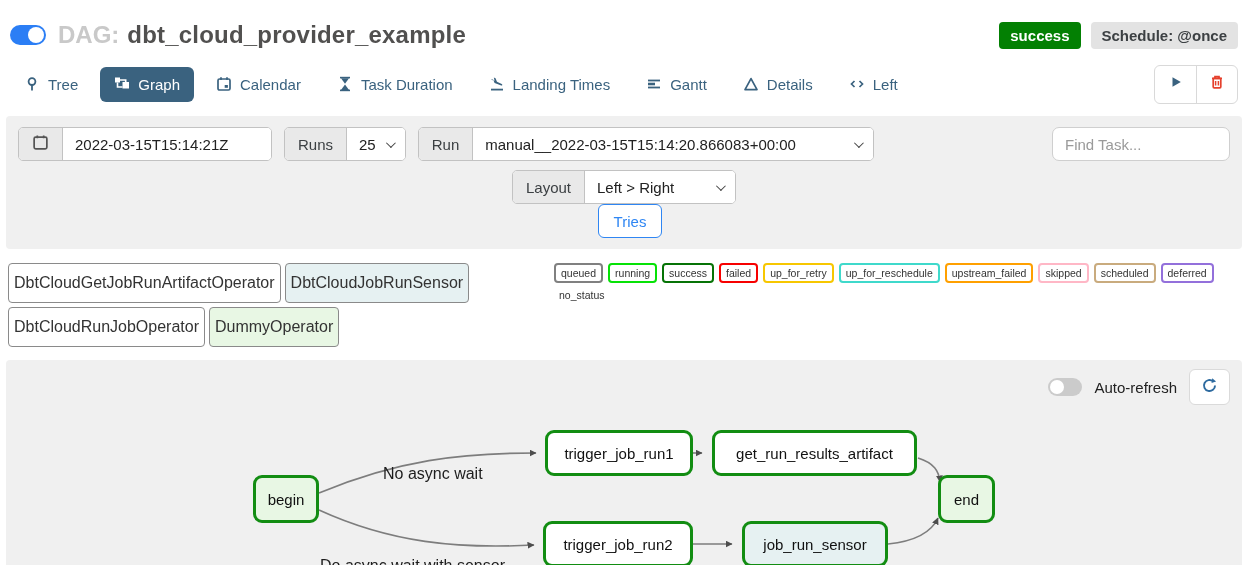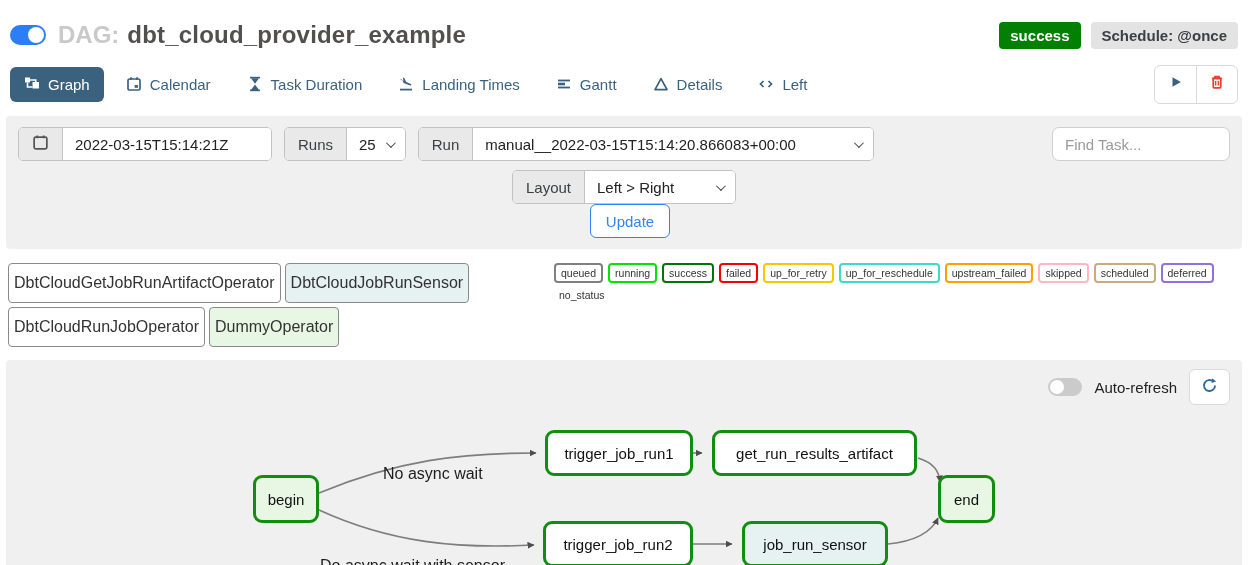--- a/index.html
+++ b/index.html
@@ -81,20 +81,29 @@
     </div>
   <span class="dag-prefix">DAG:</span>
   <span class="dag-name">dbt_cloud_provider_example</span>
   <div class="header-badges">
     <span class="badge success">success</span>
     <span class="badge">Schedule: @once</span>
   </div>
 </div>
 
 <div class="tabbar">
+  <div class="tab">
+    <span>
+        <svg width="16" height="16" viewBox="0 0 16 16">
+          <circle cx="8" cy="5.6" r="3.4" fill="none" stroke="currentColor" stroke-width="1.8"></circle>
+          <line x1="8" y1="9" x2="8" y2="14.5" stroke="currentColor" stroke-width="1.8"></line>
+        </svg>
+      </span>
+    <span>Tree</span>
+  </div>
   <div class="tab active">
     <span>
         <svg width="16" height="16" viewBox="0 0 16 16">
           <rect x="1" y="1.5" width="5" height="5" fill="currentColor"></rect>
           <rect x="8.5" y="6" width="6.5" height="6.5" fill="currentColor"></rect>
           <path d="M3.5 6.5 V11 H8.5 M6 4 H11.7 V6" fill="none" stroke="currentColor" stroke-width="1.6"></path>
         </svg>
       </span>
     <span>Graph</span>
   </div>
@@ -205,21 +214,21 @@
     <input class="find-input" placeholder="Find Task..." style="">
   </div>
   <div class="frow">
     <div class="igroup">
       <span class="seg-label">Layout</span>
       <span class="seg-value" style="width:150px;justify-content:space-between">
           <span>Left &gt; Right</span>
           <span class="chev"></span>
         </span>
     </div>
-    <button class="update-btn">Update</button>
+    <button class="update-btn">Tries</button>
   </div>
 </div>
 
 <div class="legend">
   <div class="legend-ops">
     <span class="lbadge">DbtCloudGetJobRunArtifactOperator</span>
     <span class="lbadge op-sensor">DbtCloudJobRunSensor</span>
     <span class="lbadge">DbtCloudRunJobOperator</span>
     <span class="lbadge op-dummy">DummyOperator</span>
   </div>

